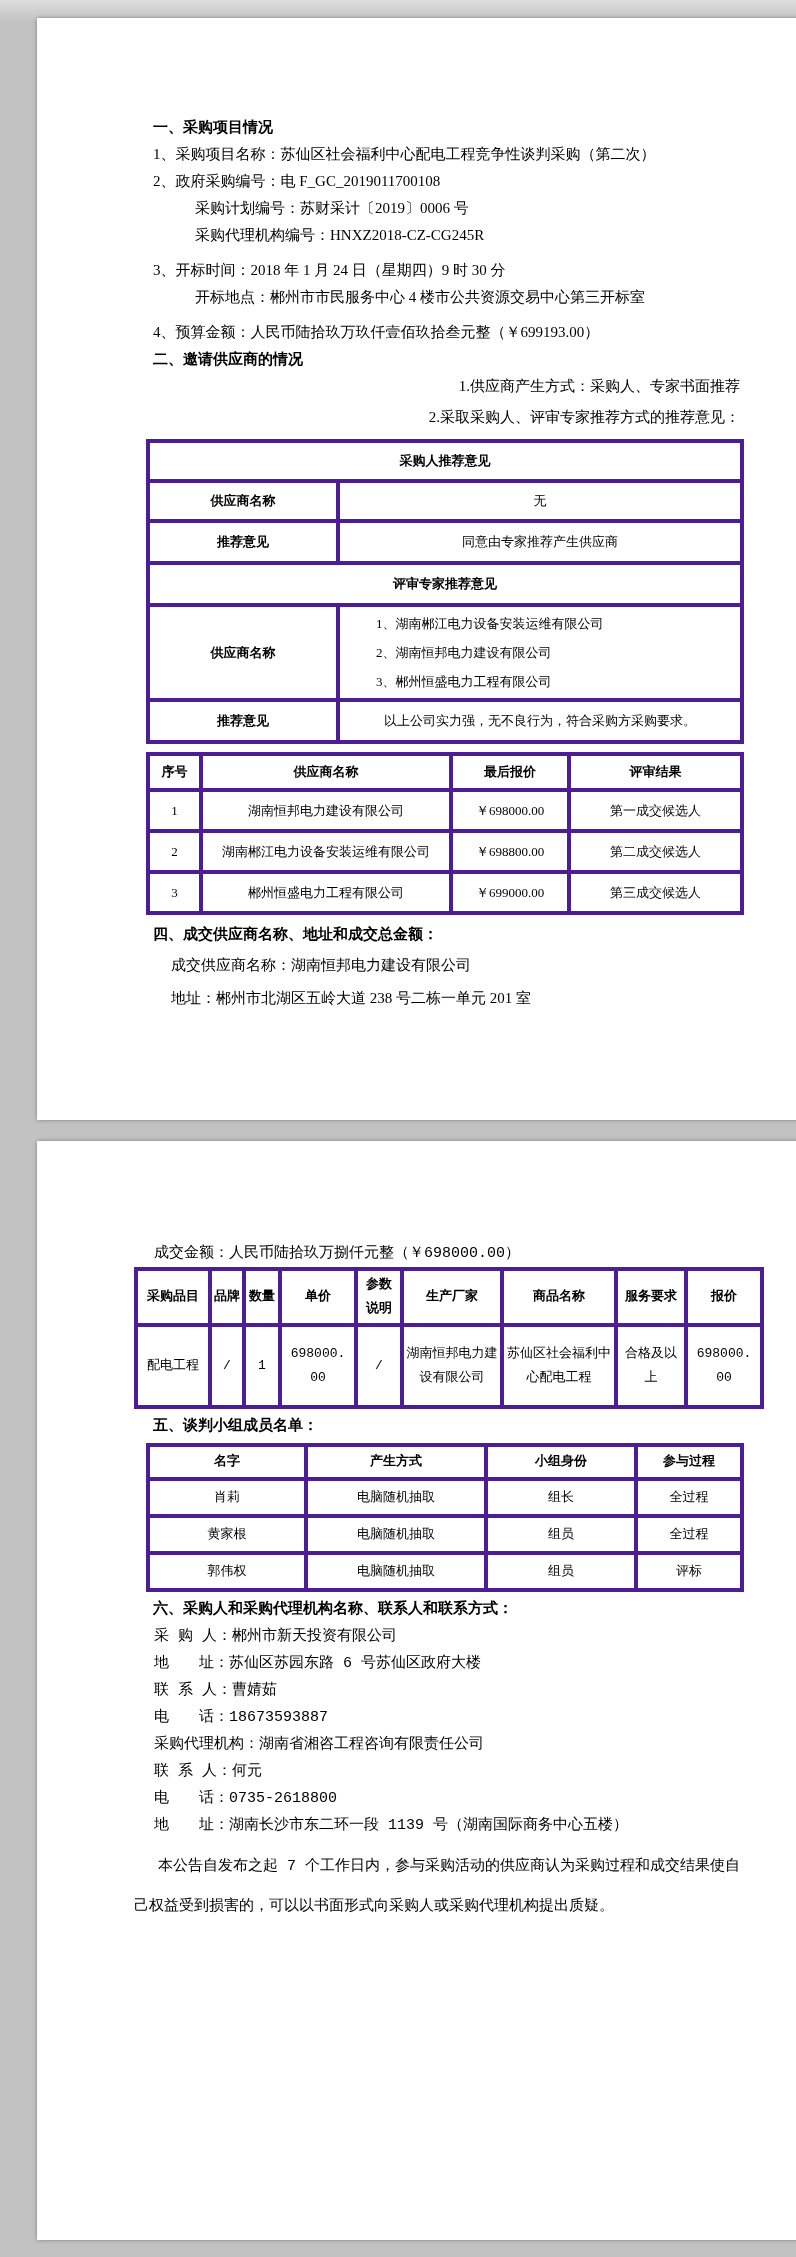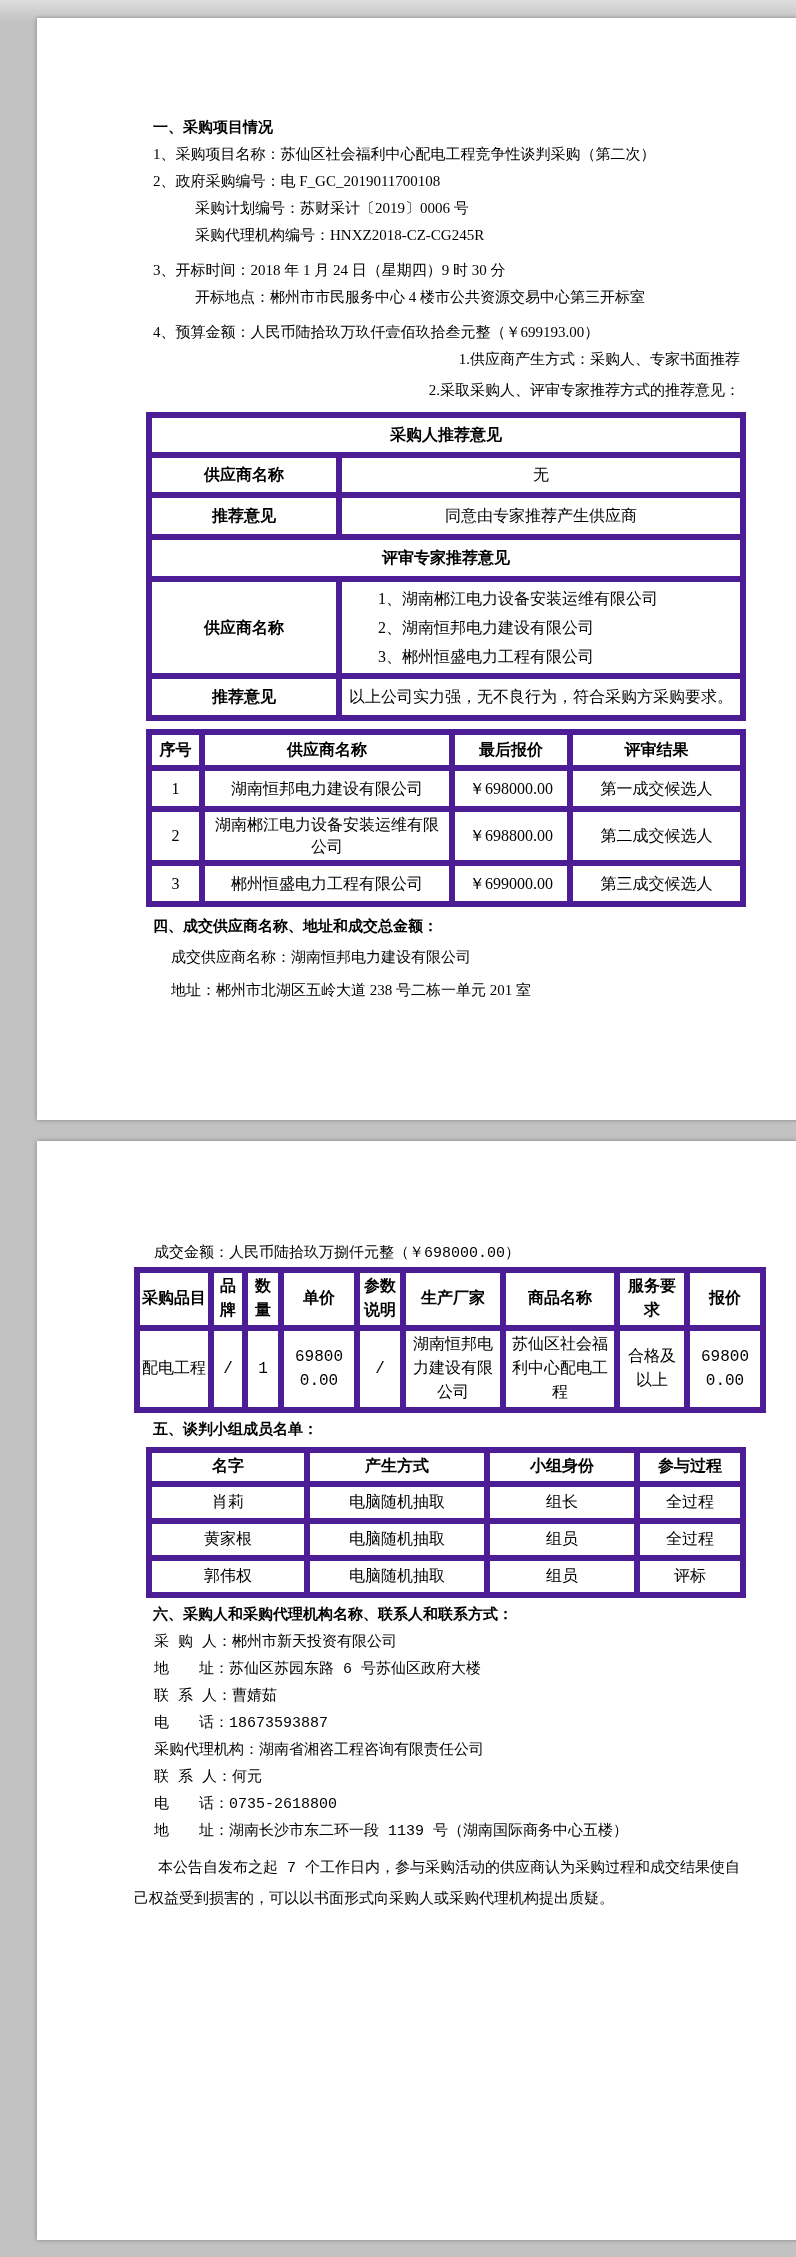--- a/index.html
+++ b/index.html
@@ -26,62 +26,63 @@
   #page2 .content { padding-top: 99px; }
   .h   { font-weight: bold; margin-left: 7px; white-space: pre-wrap; }
   .ln  { margin-left: 7px;  white-space: pre-wrap; }
   .sub { margin-left: 49px; white-space: pre-wrap; }
   .subnum { margin-left: 12px; white-space: pre-wrap; text-align: right; }
   .res { margin-left: 25px; white-space: pre-wrap; }
   .contact { margin-left: 8px; white-space: pre-wrap; }
   .mt4 { margin-top: 4px; } .mt6 { margin-top: 6px; } .mt8 { margin-top: 8px; }
   table { border-collapse: collapse; table-layout: fixed; }
   td {
-    border: 6px solid #4c1d95; text-align: center; vertical-align: middle;
-    padding: 2px 4px; font-size: 16px; line-height: 22px; overflow: hidden;
+    border: 4px solid #4c1d95; text-align: center; vertical-align: middle;
+    padding: 2px 4px; font-size: 13px; line-height: 22px; overflow: hidden;
   }
   .t1 { width: 594px; margin-top: 8px; }
   .t1 .lbl { font-weight: bold; }
   .t1 .hdr { font-weight: bold; }
   .t1 .r40 td { height: 40px; } .t1 .r42 td { height: 42px; } .t1 .r92 td { height: 92px; }
   .supplier-list { text-align: left; padding-left: 36px; }
   .supplier-list div { line-height: 29px; }
   .t2 { width: 594px; margin-top: 8px; }
   .t2 .head td { font-weight: bold; height: 36px; }
   .t2 .row td { height: 41px; }
   .t3 { width: 626px; margin-left: -12px; }
   .t3 td { padding: 2px 2px; line-height: 24px; }
   .t3 .head td { font-weight: bold; height: 48px; }
   .t3 .row td { height: 82px; }
   .wrapnum { display: inline-block; max-width: 62px; word-break: break-all; }
   .t4 { width: 594px; margin-top: 3px; }
   .t4 .head td { font-weight: bold; height: 34px; }
   .t4 .row td { height: 37px; }
   .closing {
     margin-left: -12px; width: 616px; text-indent: 24px;
-    line-height: 31px; margin-top: 8px; white-space: normal;
+    line-height: 40px; margin-top: 8px; white-space: normal;
   }
 </style>
 </head>
 <body>
 
 <div class="bg-topband"></div>
 
 <div class="page" id="page1">
   <div class="content">
 
     <div class="h">一、采购项目情况</div>
     <div class="ln">1、采购项目名称：苏仙区社会福利中心配电工程竞争性谈判采购（第二次）</div>
     <div class="ln">2、政府采购编号：电 F_GC_2019011700108</div>
     <div class="ln sub">采购计划编号：苏财采计〔2019〕0006 号</div>
     <div class="ln sub">采购代理机构编号：HNXZ2018-CZ-CG245R</div>
     <div class="ln mt8">3、开标时间：2018 年 1 月 24 日（星期四）9 时 30 分</div>
     <div class="ln sub">开标地点：郴州市市民服务中心 4 楼市公共资源交易中心第三开标室</div>
     <div class="ln mt8">4、预算金额：人民币陆拾玖万玖仟壹佰玖拾叁元整（￥699193.00）</div>
 
+    <div class="h">二、邀请供应商的情况</div>
     <div class="ln subnum">1.供应商产生方式：采购人、专家书面推荐</div>
     <div class="ln subnum mt4">2.采取采购人、评审专家推荐方式的推荐意见：</div>
 
     <table class="t1">
       <colgroup>
           <col style="width:190px">
           <col style="width:404px">
         </colgroup>
       <tbody>
           <tr class="r40">

